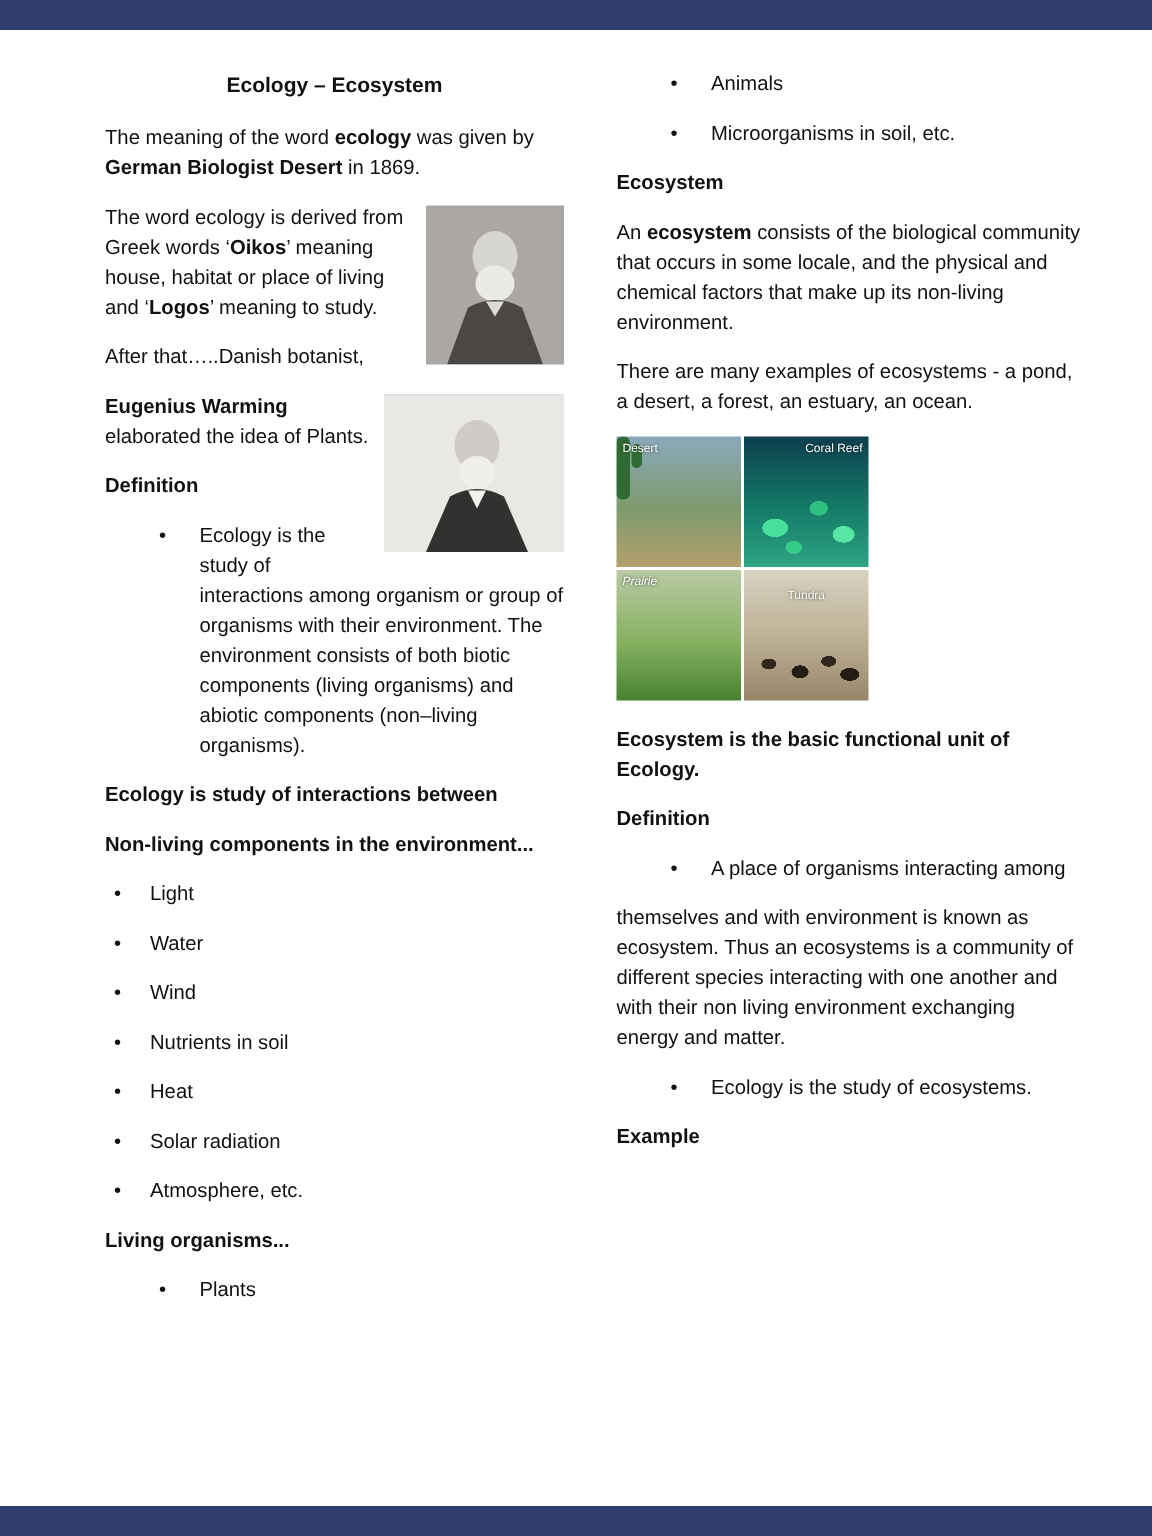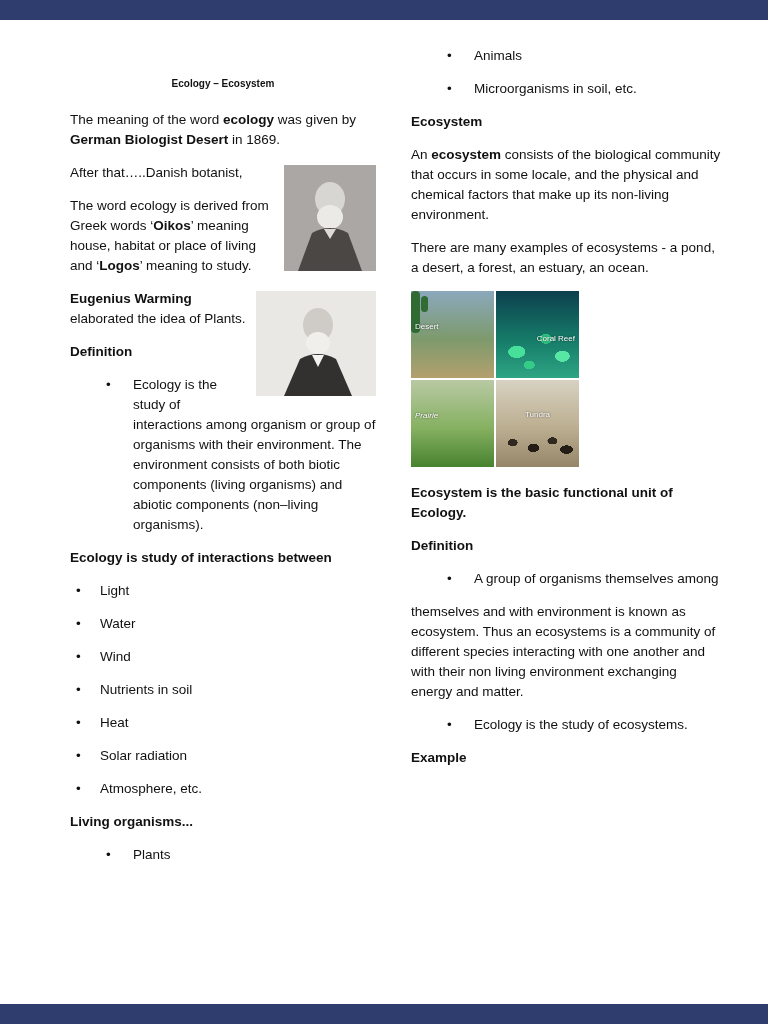--- a/index.html
+++ b/index.html
@@ -6,40 +6,40 @@
   .viewer{
     position:relative;width:768px;height:1024px;background:#ffffff;
     overflow:hidden;font-family:"Liberation Sans", sans-serif;color:#111;
   }
   .bar{position:absolute;left:0;width:100%;height:20px;background:#2e3d6e;}
   .bar.top{top:0;}
   .bar.bottom{bottom:0;}
   .col{position:absolute;top:46px;font-size:13.5px;line-height:20px;}
   .col.leftcol{left:70px;width:306px;}
   .col.rightcol{left:411px;width:310px;}
-  .title{font-weight:bold;font-size:10px;text-align:center;margin-bottom:16px;margin-top:28px;}
+  .title{font-weight:bold;font-size:14px;text-align:center;margin-bottom:16px;}
   .heading{font-weight:bold;margin-bottom:13px;}
   .heading.indent{}
   .para{margin-bottom:13px;}
   .b{font-weight:bold;}
   .bullet{position:relative;margin-bottom:13px;}
   .bullet .marker{position:absolute;top:0;}
   .bullet.lvl1{padding-left:30px;}
   .bullet.lvl1 .marker{left:6px;}
   .bullet.lvl2{padding-left:63px;}
   .bullet.lvl2 .marker{left:36px;}
   .float-img{float:right;margin:2px 0 8px 10px;position:relative;overflow:hidden;background:#bbb;}
   .float-img.haeckel{width:92px;height:106px;}
   .float-img.warming{width:120px;height:105px;}
   .img-grid{display:grid;grid-template-columns:83px 83px;grid-auto-rows:87px;gap:2px;margin:2px 0 16px 0;}
   .tile{position:relative;overflow:hidden;}
-  .tlabel{position:absolute;font-size:8px;line-height:10px;color:#fff;text-shadow:0 0 2px rgba(0,0,0,.7);margin-top:28px;}
+  .tlabel{position:absolute;font-size:8px;line-height:10px;color:#fff;text-shadow:0 0 2px rgba(0,0,0,.7);}
   .tlabel.tl{top:3px;left:4px;}
-  .tlabel.tr{top:15px;right:4px;padding-left:17px;}
-  .tlabel.tc{top:2px;left:50%;transform:translateX(-50%);}
+  .tlabel.tr{top:3px;right:4px;padding-left:17px;}
+  .tlabel.tc{top:12px;left:50%;transform:translateX(-50%);}
   .feature{position:absolute;inset:0;pointer-events:none;}
   .feature-cactus{position:absolute;left:16px;top:14px;width:9px;height:42px;background:#2f6b33;border-radius:4px;inset:auto;}
   .feature-cactus::before{content:"";position:absolute;left:-8px;top:10px;width:7px;height:18px;background:#2f6b33;border-radius:4px;}
   .feature-cactus::after{content:"";position:absolute;right:-8px;top:5px;width:7px;height:16px;background:#2f6b33;border-radius:4px;}
   .feature-coral{background:
     radial-gradient(14px 10px at 25% 70%, #46e09a 60%, transparent 62%),
     radial-gradient(10px 8px at 60% 55%, #2fbf7f 60%, transparent 62%),
     radial-gradient(12px 9px at 80% 75%, #57e6a4 60%, transparent 62%),
     radial-gradient(9px 7px at 40% 85%, #35cc88 60%, transparent 62%);}
   .feature-spots{background:
@@ -57,33 +57,34 @@
       <div class="title"><span class="b">Ecology – Ecosystem</span></div>
       <div class="para"><span>The meaning of the word </span><span class="b">ecology</span><span> was given by </span><span class="b">German Biologist Desert</span><span> in 1869.</span></div>
       <div class="float-img haeckel"><svg width="92" height="106" viewBox="0 0 92 106" xmlns="http://www.w3.org/2000/svg">
           <rect width="92" height="106" fill="#b2b0ac"></rect>
           <rect width="92" height="106" fill="#9a9894" opacity="0.35"></rect>
           <ellipse cx="46" cy="34" rx="15" ry="17" fill="#d8d6d2"></ellipse>
           <ellipse cx="46" cy="52" rx="13" ry="12" fill="#eceae6"></ellipse>
           <path d="M14 106 L28 68 Q46 58 64 68 L78 106 Z" fill="#4a4744"></path>
           <path d="M40 64 L46 74 L52 64 Z" fill="#dddbd7"></path>
         </svg></div>
+      <div class="para"><span>The word ecology is derived from Greek words ‘</span><span class="b">Oikos</span><span>’ meaning house, habitat or place of living and ‘</span><span class="b">Logos</span><span>’ meaning to study.</span></div>
       <div class="para"><span>After that…..Danish botanist,</span></div>
-      <div class="para"><span>The word ecology is derived from Greek words ‘</span><span class="b">Oikos</span><span>’ meaning house, habitat or place of living and ‘</span><span class="b">Logos</span><span>’ meaning to study.</span></div>
       <div class="float-img warming"><svg width="120" height="105" viewBox="0 0 120 105" xmlns="http://www.w3.org/2000/svg">
           <rect width="120" height="105" fill="#e9e8e5"></rect>
           <ellipse cx="62" cy="34" rx="15" ry="17" fill="#cfccc7"></ellipse>
           <ellipse cx="62" cy="52" rx="12" ry="11" fill="#f1efeb"></ellipse>
           <path d="M28 105 L44 68 Q62 58 80 68 L96 105 Z" fill="#33312f"></path>
           <path d="M56 64 L62 76 L68 64 Z" fill="#f4f2ee"></path>
         </svg></div>
       <div class="para"><span class="b">Eugenius Warming</span><span> elaborated the idea of Plants.</span></div>
       <div class="heading"><span class="b">Definition</span></div>
       <div class="bullet lvl2"><span class="marker">•</span><span><span>Ecology is the study of interactions among organism or group of organisms with their environment. The environment consists of both biotic components (living organisms) and abiotic components (non–living organisms).</span></span></div>
       <div class="heading"><span class="b">Ecology is study of interactions between</span></div>
+      <div class="heading"><span class="b">Non-living components in the environment...</span></div>
       <div class="bullet lvl1"><span class="marker">•</span><span><span>Light</span></span></div>
       <div class="bullet lvl1"><span class="marker">•</span><span><span>Water</span></span></div>
       <div class="bullet lvl1"><span class="marker">•</span><span><span>Wind</span></span></div>
       <div class="bullet lvl1"><span class="marker">•</span><span><span>Nutrients in soil</span></span></div>
       <div class="bullet lvl1"><span class="marker">•</span><span><span>Heat</span></span></div>
       <div class="bullet lvl1"><span class="marker">•</span><span><span>Solar radiation</span></span></div>
       <div class="bullet lvl1"><span class="marker">•</span><span><span>Atmosphere, etc.</span></span></div>
       <div class="heading"><span class="b">Living organisms...</span></div>
       <div class="bullet lvl2"><span class="marker">•</span><span><span>Plants</span></span></div>
     </div>
@@ -105,19 +106,19 @@
         <div class="tile" style="background: linear-gradient(rgb(185, 201, 164), rgb(134, 177, 97) 55%, rgb(71, 130, 47)); font-style: italic;">
           <span class="tlabel tl">Prairie</span>
         </div>
         <div class="tile" style="background: linear-gradient(rgb(215, 210, 194), rgb(188, 174, 144) 55%, rgb(149, 134, 106));">
           <div class="feature feature-spots"></div>
           <span class="tlabel tc">Tundra</span>
         </div>
       </div>
       <div class="heading"><span class="b">Ecosystem is the basic functional unit of Ecology.</span></div>
       <div class="heading"><span class="b">Definition</span></div>
-      <div class="bullet lvl2"><span class="marker">•</span><span><span>A group of organisms themselves among</span></span></div>
+      <div class="bullet lvl2"><span class="marker">•</span><span><span>A place of organisms interacting among</span></span></div>
       <div class="para"><span>themselves and with environment is known as ecosystem. Thus an ecosystems is a community of different species interacting with one another and with their non living environment exchanging energy and matter.</span></div>
       <div class="bullet lvl2"><span class="marker">•</span><span><span>Ecology is the study of ecosystems.</span></span></div>
       <div class="heading indent"><span class="b">Example</span></div>
     </div>
   <div class="bar bottom" style="background: rgb(46, 61, 110);"></div>
 </div>
 
 </body></html>

